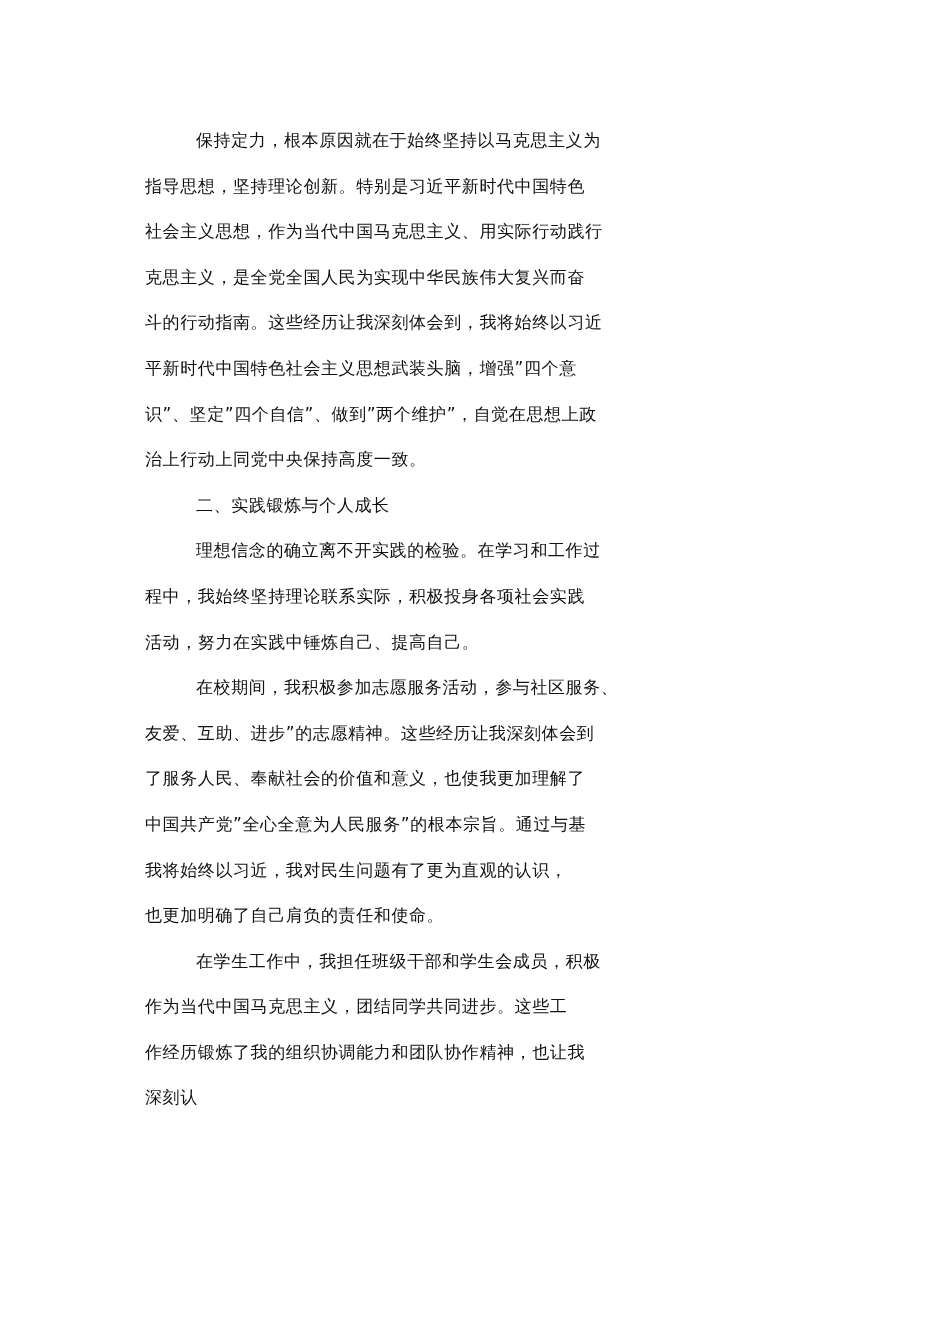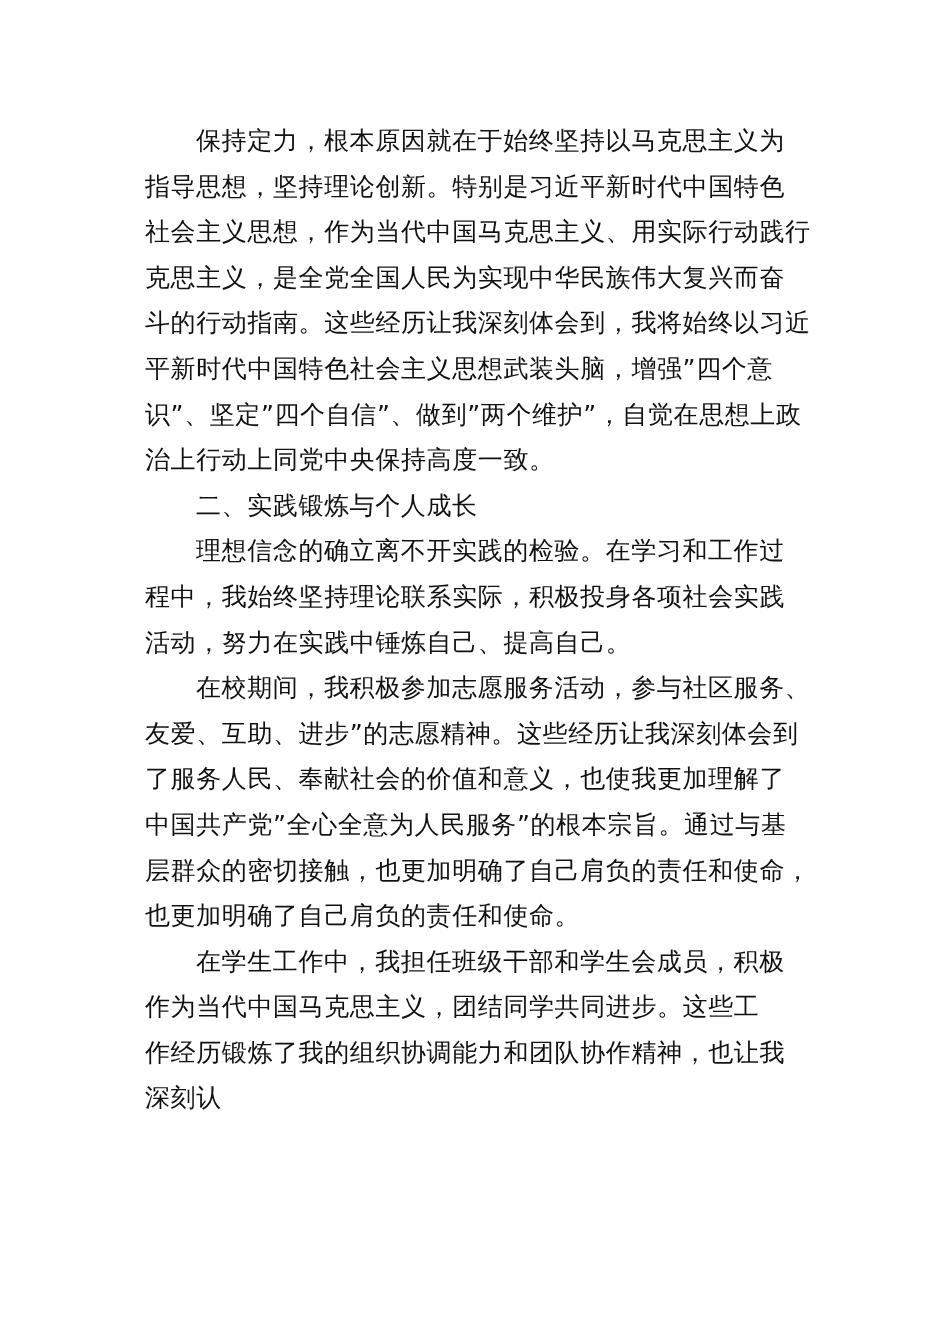--- a/index.html
+++ b/index.html
@@ -17,21 +17,21 @@
   }
   .page {
     position: absolute;
     left: 145px;
     top: 118px;
     width: 690px;
   }
   .line {
     height: 45.6px;
     line-height: 45.6px;
-    font-size: 25px;
+    font-size: 17px;
     white-space: nowrap;
     letter-spacing: 0.6px;
   }
   .indent {
     padding-left: 51px;
   }
 </style>
 </head>
 <body>
 
@@ -56,21 +56,21 @@
     <div class="line indent">理想信念的确立离不开实践的检验。在学习和工作过</div>
     <div class="line">程中，我始终坚持理论联系实际，积极投身各项社会实践</div>
     <div class="line">活动，努力在实践中锤炼自己、提高自己。</div>
   </div>
 
   <div>
     <div class="line indent">在校期间，我积极参加志愿服务活动，参与社区服务、</div>
     <div class="line">友爱、互助、进步”的志愿精神。这些经历让我深刻体会到</div>
     <div class="line">了服务人民、奉献社会的价值和意义，也使我更加理解了</div>
     <div class="line">中国共产党”全心全意为人民服务”的根本宗旨。通过与基</div>
-    <div class="line">层群众的密切接触，也更加明确了自己肩负的责任和使命，</div>
+    <div class="line">我将始终以习近，我对民生问题有了更为直观的认识，</div>
     <div class="line">也更加明确了自己肩负的责任和使命。</div>
   </div>
 
   <div>
     <div class="line indent">在学生工作中，我担任班级干部和学生会成员，积极</div>
     <div class="line">作为当代中国马克思主义，团结同学共同进步。这些工</div>
     <div class="line">作经历锻炼了我的组织协调能力和团队协作精神，也让我</div>
     <div class="line">深刻认</div>
   </div>
 </div>

